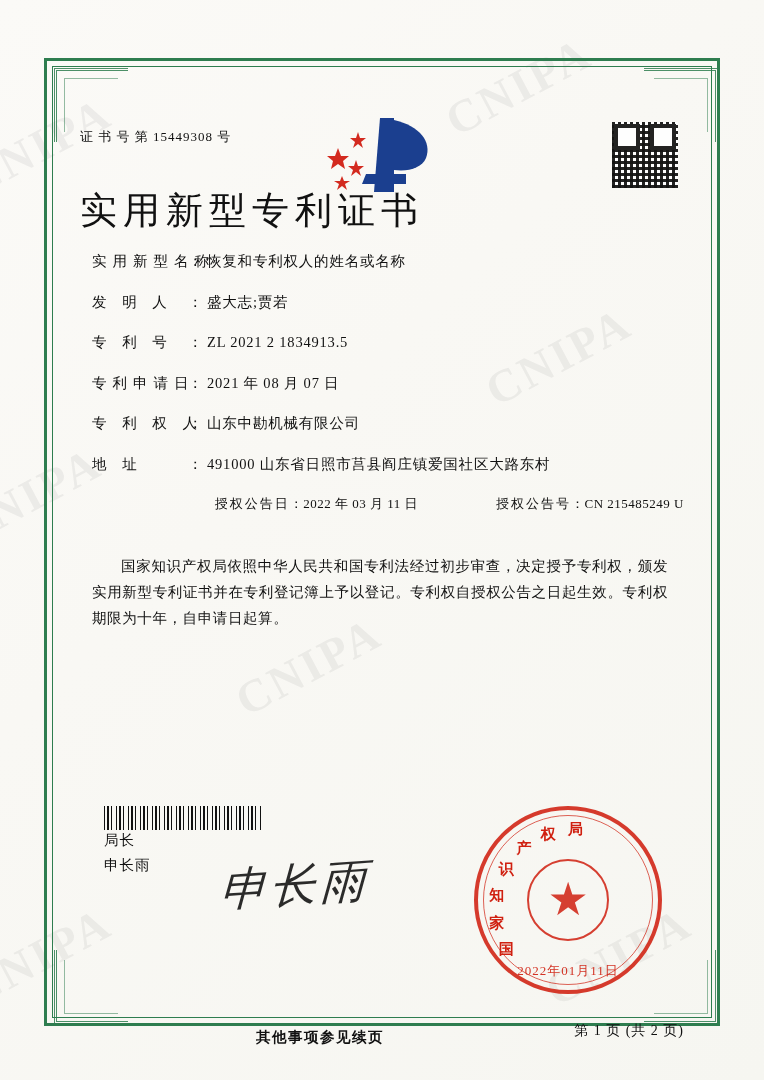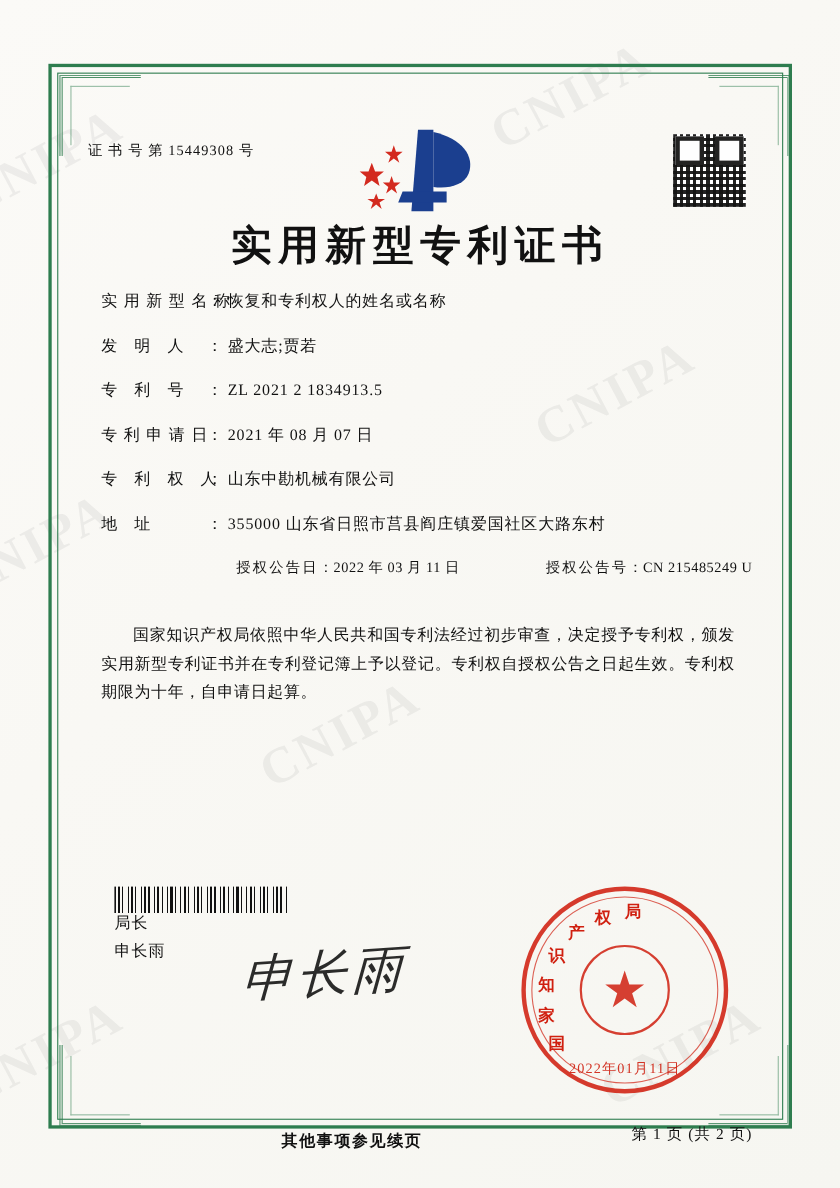--- a/index.html
+++ b/index.html
@@ -127,26 +127,25 @@
   .emblem {
     position: absolute;
     left: 50%;
     top: 14px;
     transform: translateX(-50%);
     width: 160px;
     height: 86px;
   }
 
   .title {
-    text-align: center;
     font-size: 37px;
-    font-weight: bold;
+    font-weight: normal;
     letter-spacing: 6px;
     color: #111;
-    margin-top: 52px;
+    margin-top: 40px;
     font-family: "Liberation Serif", "DejaVu Serif", serif;
   }
 
   .fields {
     margin-top: 16px;
     padding-left: 12px;
   }
   .field {
     display: flex;
     align-items: baseline;
@@ -386,21 +385,21 @@
         <span class="value">2021 年 08 月 07 日</span>
       </div>
       <div class="field">
         <span class="label">专 利 权 人</span>
         <span class="sep">：</span>
         <span class="value">山东中勘机械有限公司</span>
       </div>
       <div class="field">
         <span class="label">地        址</span>
         <span class="sep">：</span>
-        <span class="value">355000  山东省日照市莒县阎庄镇爱国社区大路东村</span>
+        <span class="value">491000  山东省日照市莒县阎庄镇爱国社区大路东村</span>
       </div>
 
       <div class="field-row2">
         <span class="cell">
           <span class="lab">授权公告日</span>
           <span>：</span>
           <span>2022 年 03 月 11 日</span>
         </span>
         <span class="cell second">
           <span class="lab">授权公告号</span>

